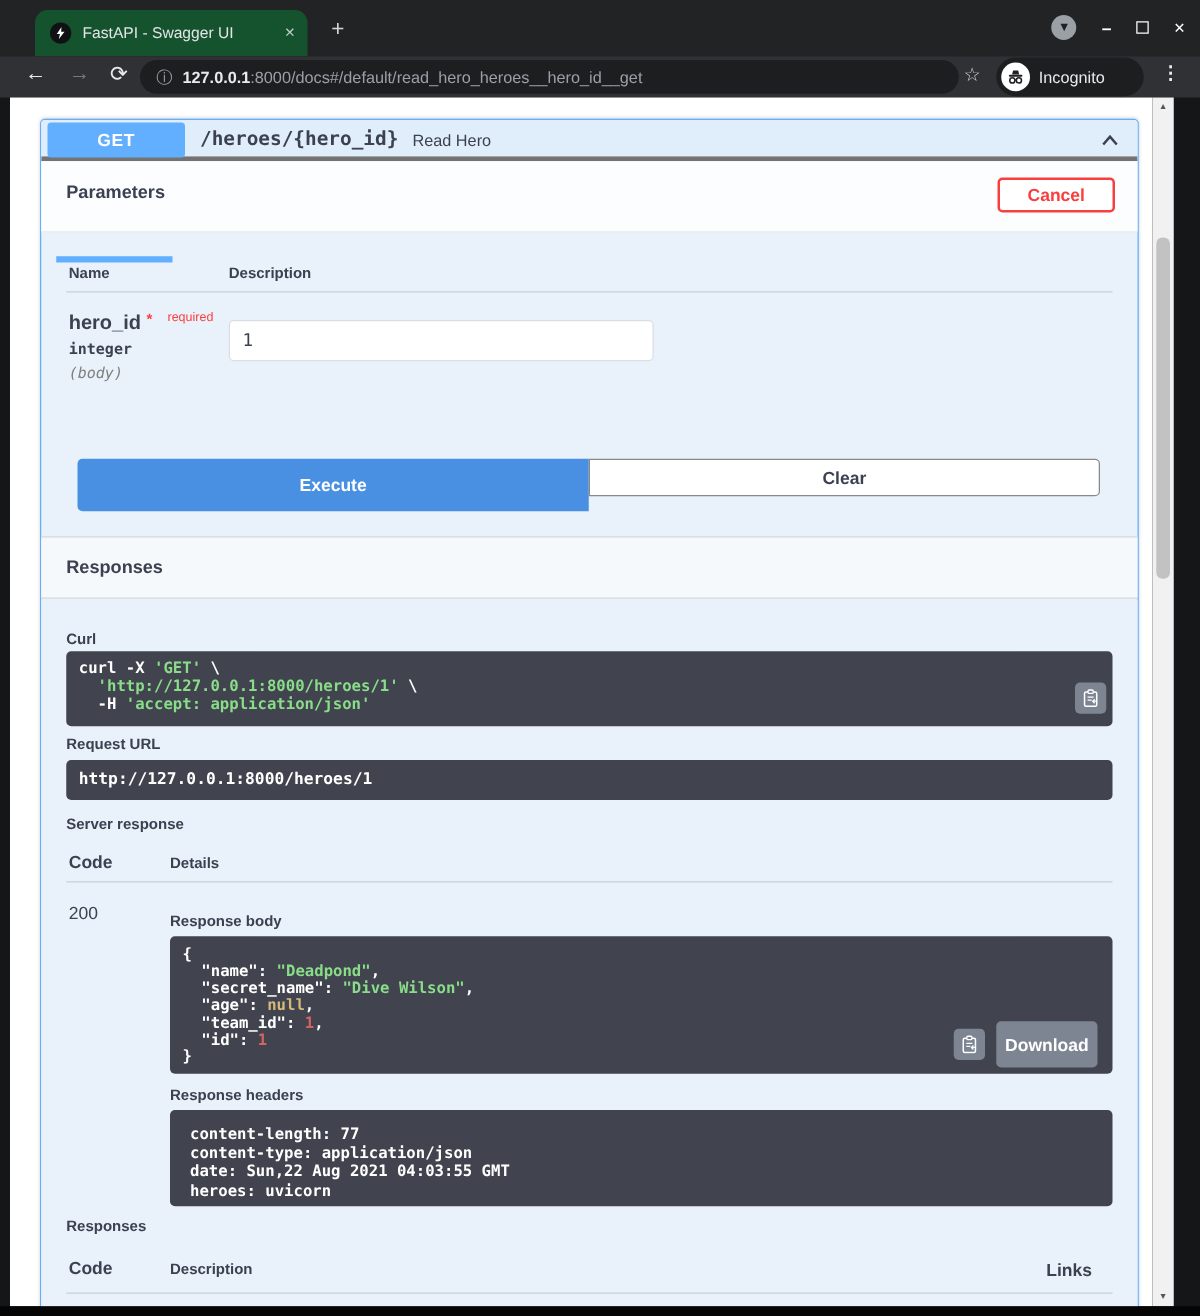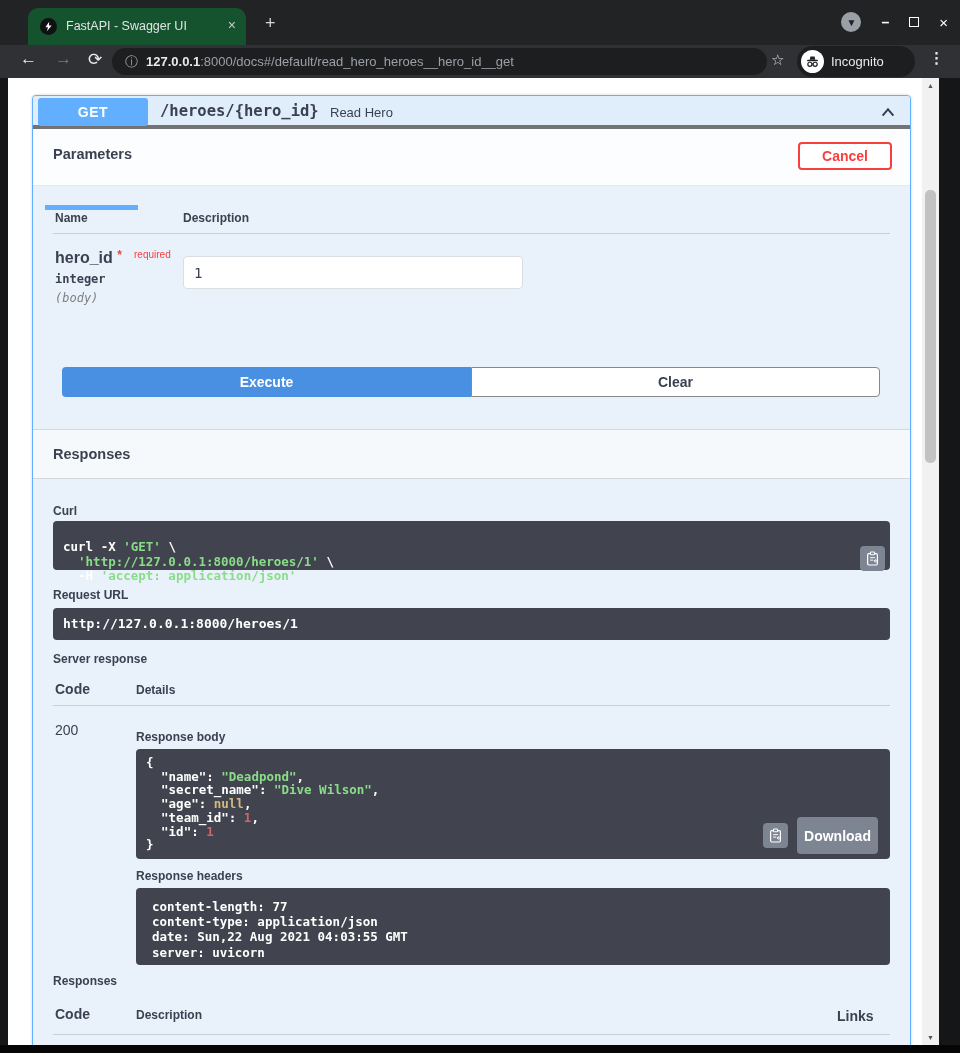--- a/index.html
+++ b/index.html
@@ -56,30 +56,30 @@
   .hairline { position:absolute; left:20px; width:837px; height:1px; background:rgba(59,65,81,.2); }
 
   .param-name { position:absolute; left:22px; top:152px; font-size:16px; font-weight:bold; color:#3b4151; }
   .req-star { color:#f93e3e; font-size:12px; vertical-align:4px; }
   .req-label { position:absolute; left:101px; top:153px; font-size:10px; color:#f93e3e; }
   .param-type { position:absolute; left:22px; top:176px; font-family:"DejaVu Sans Mono",monospace; font-weight:bold; font-size:12px; color:#3b4151; }
   .param-in { position:absolute; left:22px; top:195px; font-family:"DejaVu Sans Mono",monospace; font-style:italic; font-size:12px; color:#808080; }
   .param-input { position:absolute; left:150px; top:160px; width:340px; height:33px; border:1px solid #d9dee3; border-radius:4px; background:#fff; font-family:"DejaVu Sans Mono",monospace; font-size:14px; color:#3b4151; padding-left:10px; }
 
   .btnrow { position:absolute; left:29px; top:271px; width:818px; height:30px; display:flex; }
-  .execute-btn { width:50%; height:30px; background:#4990e2; border:none; border-radius:4px 0 0 4px; color:#fff; font-weight:bold; font-size:14px; }
+  .execute-btn { width:50%; height:42px; background:#4990e2; border:none; border-radius:4px 0 0 4px; color:#fff; font-weight:bold; font-size:14px; }
   .clear-btn { width:50%; height:30px; background:#fff; border:1px solid #888; border-radius:0 4px 4px 0; color:#3b4151; font-weight:bold; font-size:14px; }
 
   .resp-header { position:absolute; left:0; top:333px; width:877px; height:50px; background:#f6f9fc; border-top:1px solid rgba(59,65,81,.18); border-bottom:1px solid rgba(59,65,81,.18); }
   .resp-header span { position:absolute; left:20px; top:16px; font-size:14.5px; font-weight:bold; color:#3b4151; }
   .resp-body-bg { position:absolute; left:0; top:384px; width:877px; height:616px; background:#e9f2fb; }
 
   .codeblock { position:absolute; background:#41444e; border-radius:4px; font-family:"DejaVu Sans Mono",monospace; font-weight:bold; font-size:12.5px; color:#fff; }
   .codeblock div { white-space:pre; line-height:14.6px; }
-  .curl-block { left:20px; top:425px; width:837px; height:49px; padding:19px 10px; }
+  .curl-block { left:20px; top:425px; width:837px; height:60px; padding:6px 10px; }
   .url-block { left:20px; top:512px; width:837px; height:32px; line-height:32px; padding-left:10px; font-size:13px; }
   .body-block { left:103px; top:653px; width:754px; height:110px; padding:7px 10px; }
   .body-block div { line-height:13.7px; }
   .headers-block { left:103px; top:792px; width:754px; height:77px; padding:11px 16px; }
   .headers-block div { line-height:15.2px; }
 
   .tok-plain { color:#fff; } .tok-key { color:#fff; }
   .tok-string { color:#89dd89; }
   .tok-null { color:#d5b97a; }
   .tok-number { color:#d36363; }
@@ -220,21 +220,21 @@
           <path d="M14 12 L10.5 12 M12 10 L10 12 L12 14" stroke="#fff" stroke-width="1.2" fill="none"></path>
         </svg>
     </button>
     <button class="download-btn">Download</button>
 
     <span class="label-sm" style="left:103px; top:773px;">Response headers</span>
     <div class="codeblock headers-block">
         <div>content-length: 77</div>
         <div>content-type: application/json</div>
         <div>date: Sun,22 Aug 2021 04:03:55 GMT</div>
-        <div>server: uvicorn</div>
+        <div>heroes: uvicorn</div>
       </div>
 
     <span class="label-sm" style="left:20px; top:878px;">Responses</span>
     <span class="label-md" style="left:22px; top:910px;">Code</span>
     <span class="label-sm" style="left:103px; top:912px;">Description</span>
     <span class="links-header">Links</span>
     <span class="hairline" style="top:938px;"></span>
 
   </div>
 </div>

